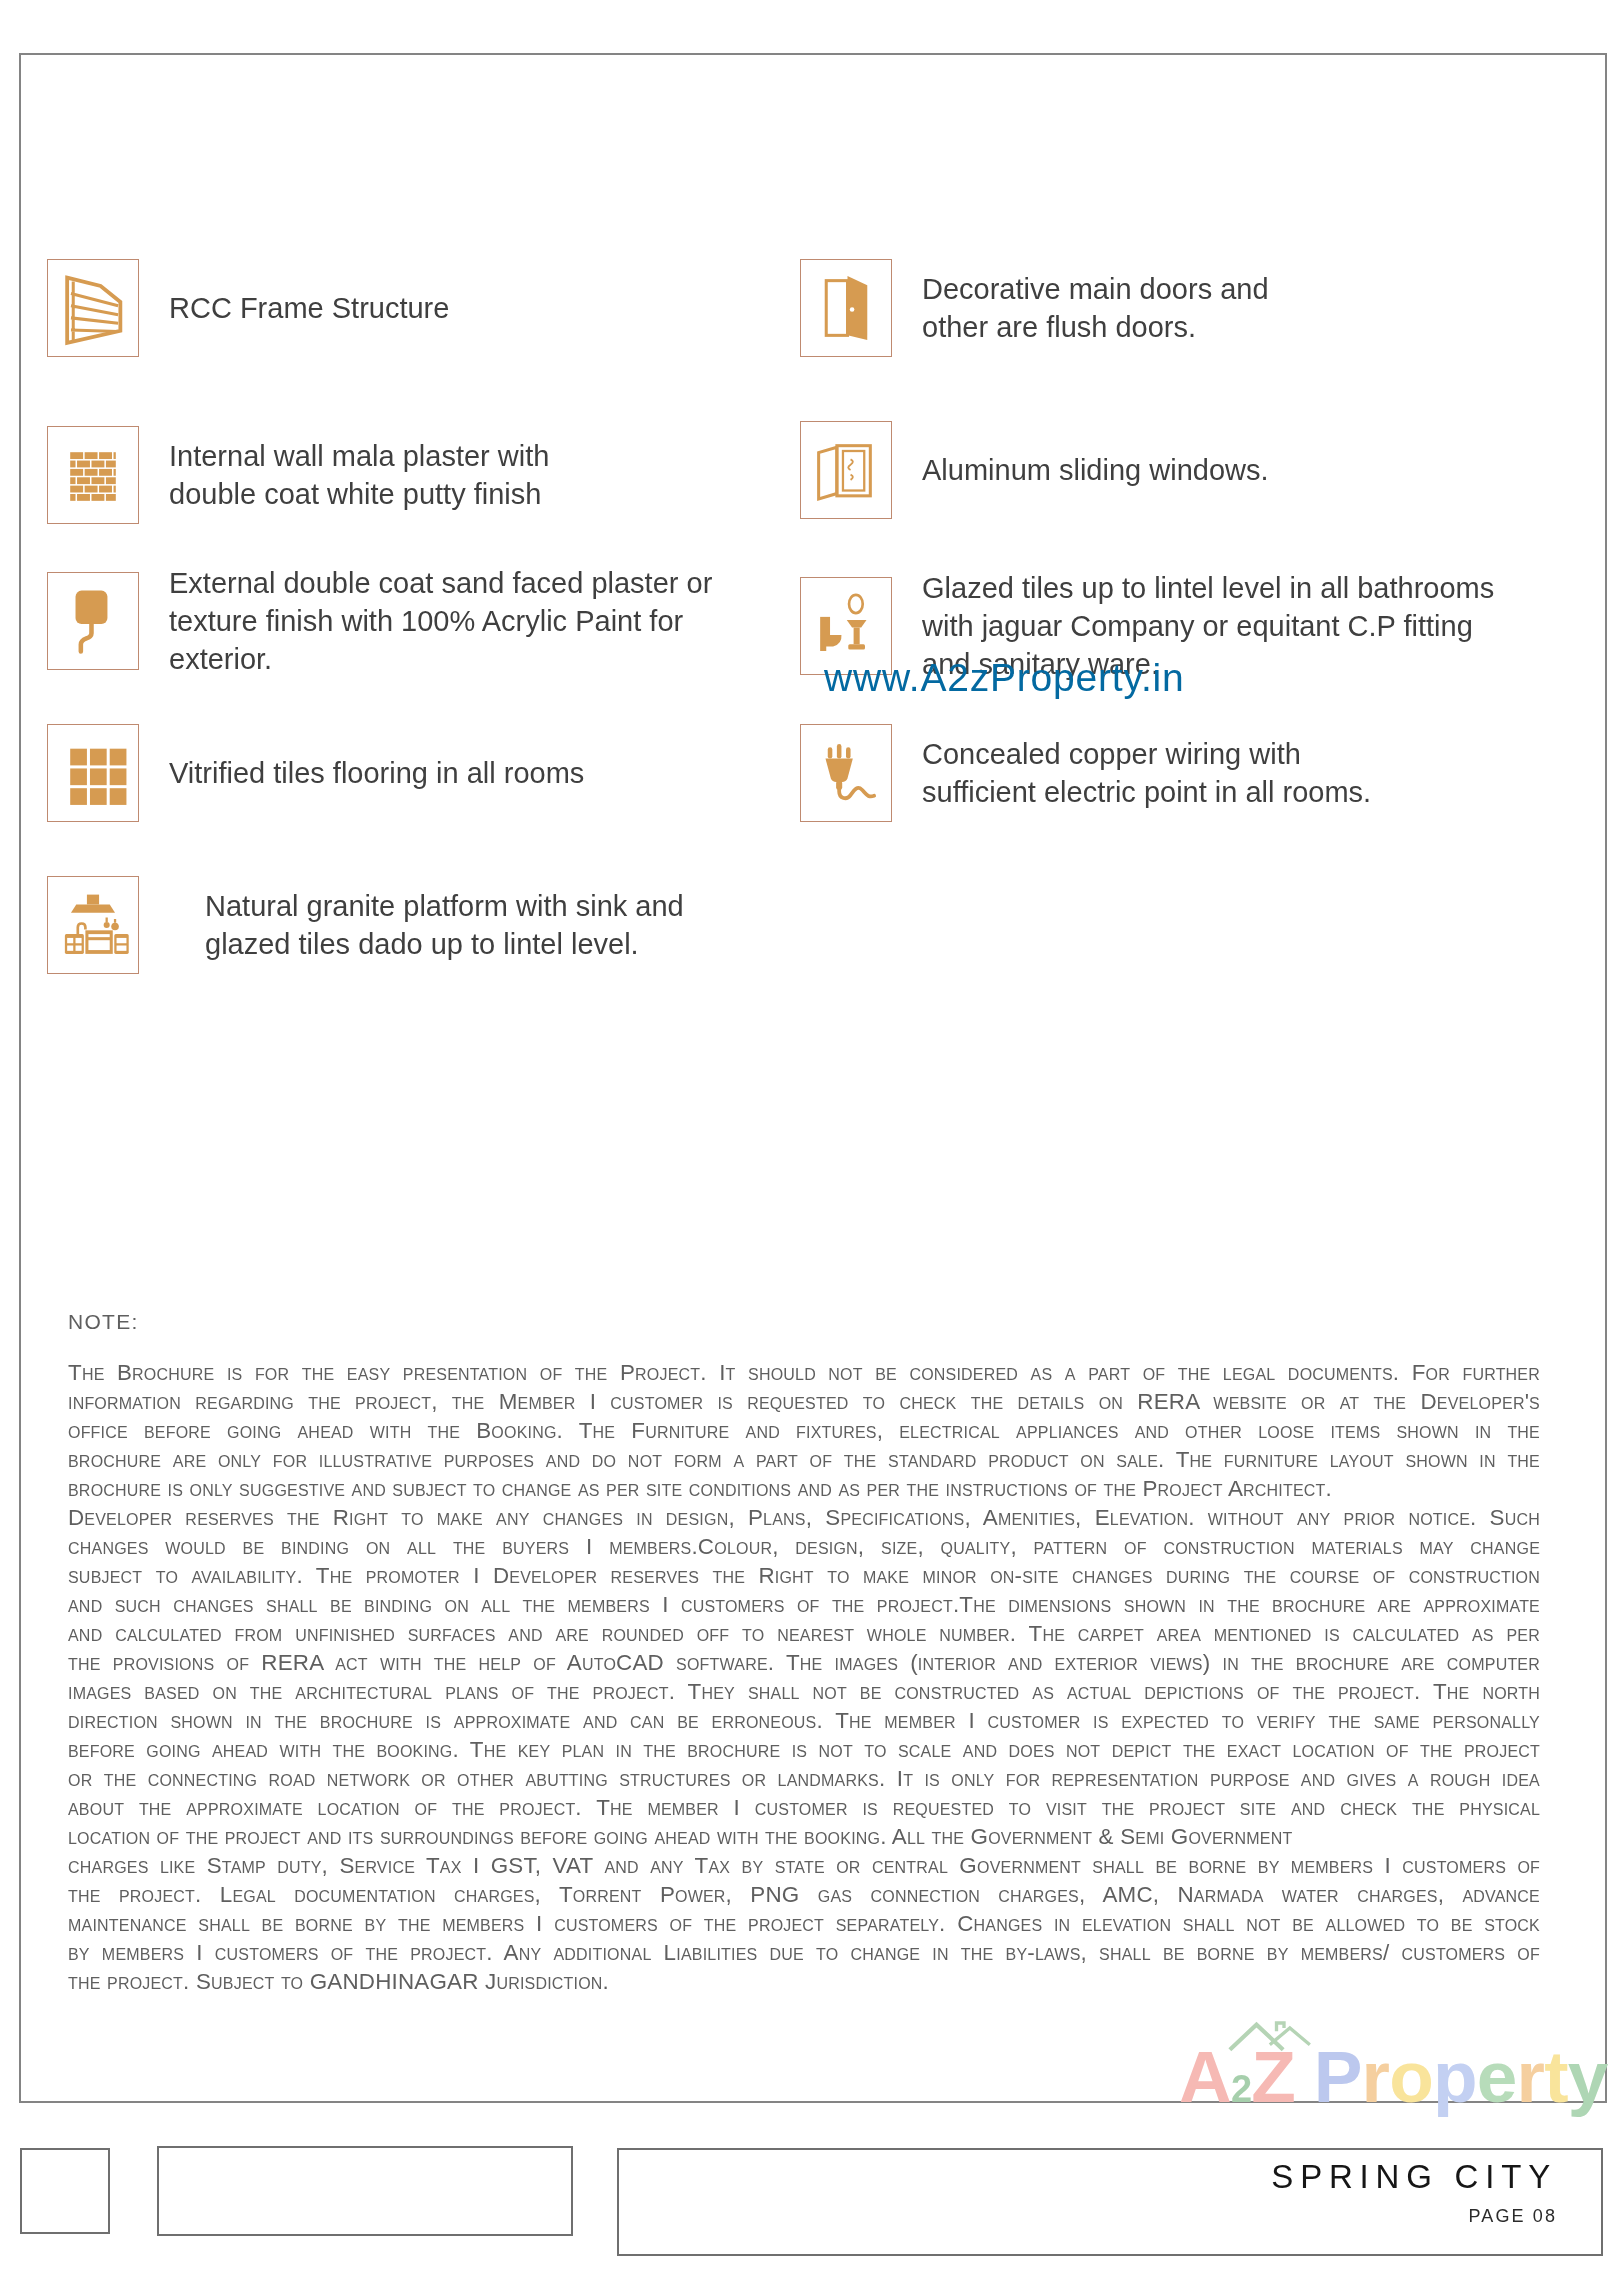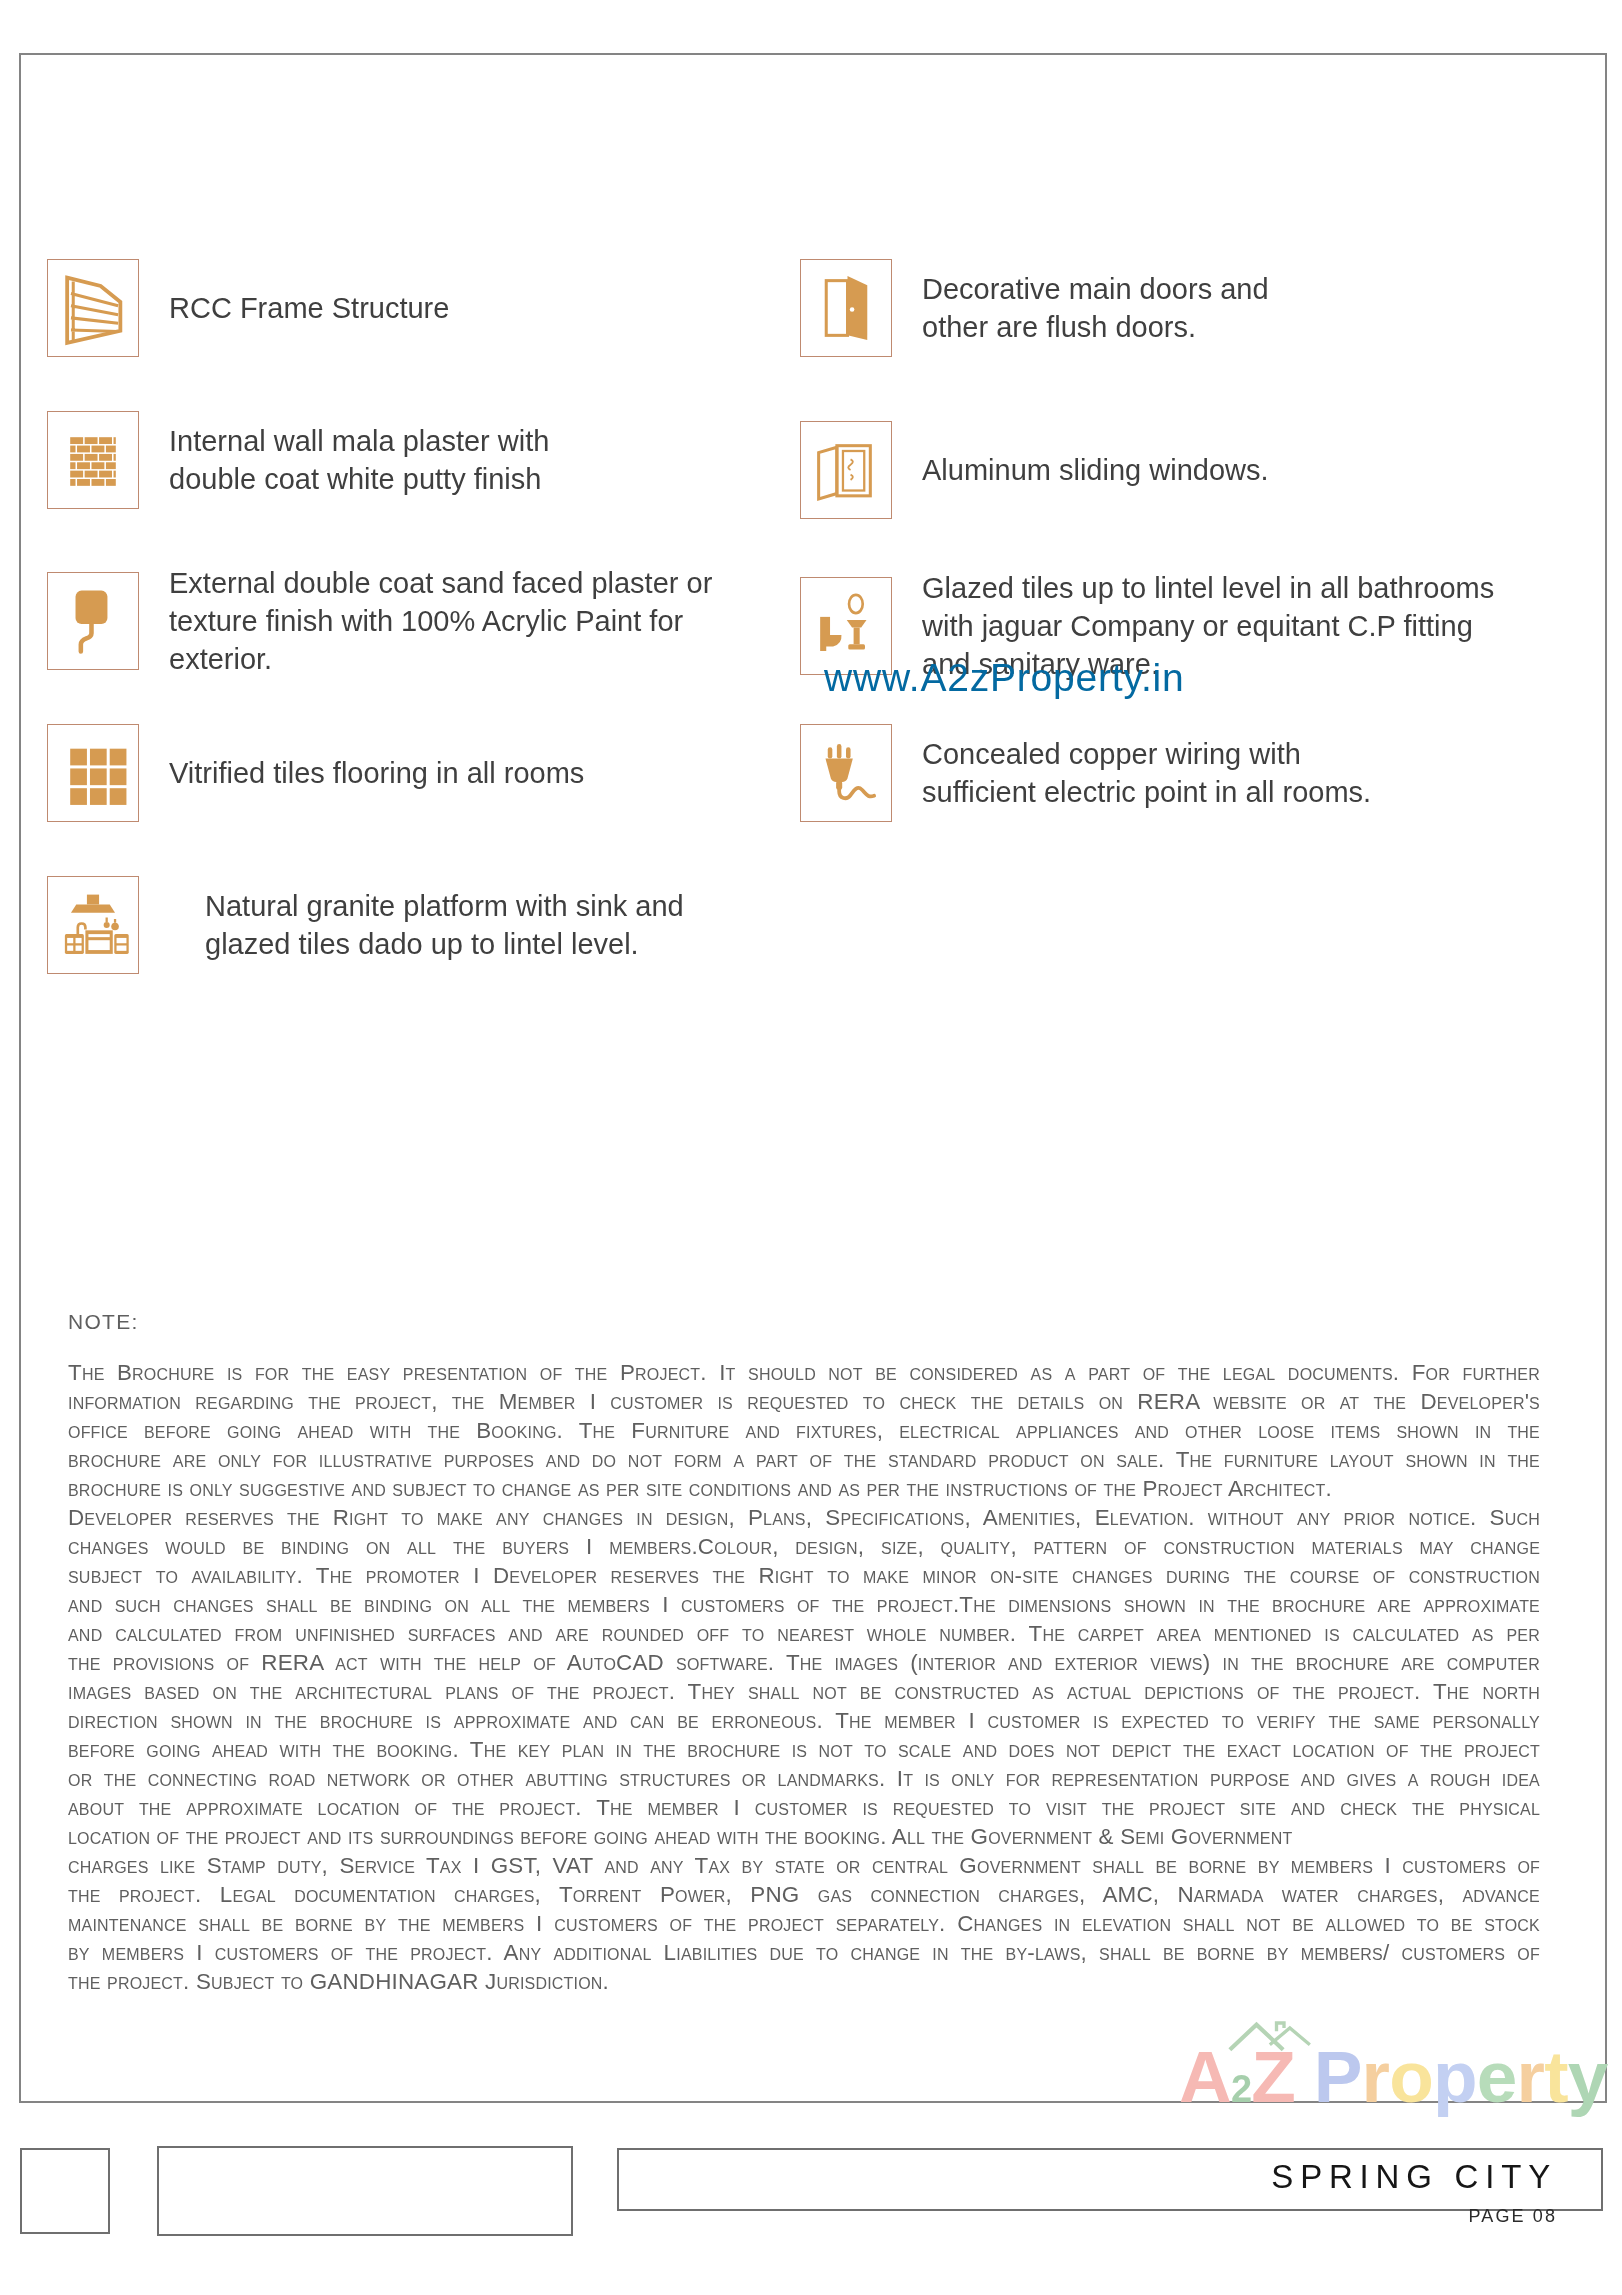--- a/index.html
+++ b/index.html
@@ -23,21 +23,21 @@
   .wm-center{position:absolute;left:824px;top:656px;font-size:39px;color:#0369a1;letter-spacing:0.8px;}
   .wm-logo{position:absolute;left:1179px;top:2040px;font-size:73px;font-weight:bold;line-height:1;
            white-space:nowrap;letter-spacing:-0.8px;}
   .wm-logo .sm{font-size:0.52em;}
   .wm-logo .sp{display:inline-block;width:18.6px;}
   .roof-icon{position:absolute;left:47px;top:-22px;width:96px;height:35px;}
   
   .footer-box{position:absolute;border:2.5px solid #6f6f6f;box-sizing:border-box;background:#fff;}
   #fbox1{left:20px;top:2148px;width:90px;height:86px;}
   #fbox2{left:157px;top:2146px;width:416px;height:90px;}
-  #fbox3{left:617px;top:2148px;width:986px;height:63px;text-align:right;padding:8.4px 44px 0 0;}
+  #fbox3{left:617px;top:2148px;width:986px;height:108px;text-align:right;padding:8.4px 44px 0 0;}
   .brand{font-size:33px;letter-spacing:6.8px;color:#161616;}
   .pagenum{font-size:18px;letter-spacing:2.1px;color:#2b2b2b;margin-top:10px;}
 </style>
 </head>
 <body>
 
 <div class="canvas">
   <div class="page-frame"></div>
 
   <div id="specs">
@@ -45,21 +45,21 @@
         <div class="icon-box">
           <svg viewBox="0 0 100 100">
             <path d="M16 10 L60 21 L86 42 L86 80 L16 96 Z" fill="none" stroke="#d69b51" stroke-width="5"></path>
    <path d="M24 15 V92 M21 31 L83 47 M21 47 L83 59 M21 63 L83 70 M21 79 L83 81" fill="none" stroke="#d69b51" stroke-width="4"></path>
           </svg>
         </div>
         <div class="spec-text">
           <div class="spec-line">RCC Frame Structure</div>
         </div>
       </div>
-      <div class="spec-row" style="left: 47px; top: 411px;">
+      <div class="spec-row" style="left: 47px; top: 426px;">
         <div class="icon-box">
           <svg viewBox="0 0 100 100">
             <g fill="#d69b51">
    <rect x="20" y="20" width="17" height="9"></rect>
               <rect x="39" y="20" width="17" height="9"></rect>
               <rect x="58" y="20" width="17" height="9"></rect>
               <rect x="77" y="20" width="3" height="9"></rect>
    <rect x="20" y="31" width="7" height="9"></rect>
               <rect x="29" y="31" width="17" height="9"></rect>
               <rect x="48" y="31" width="17" height="9"></rect>

